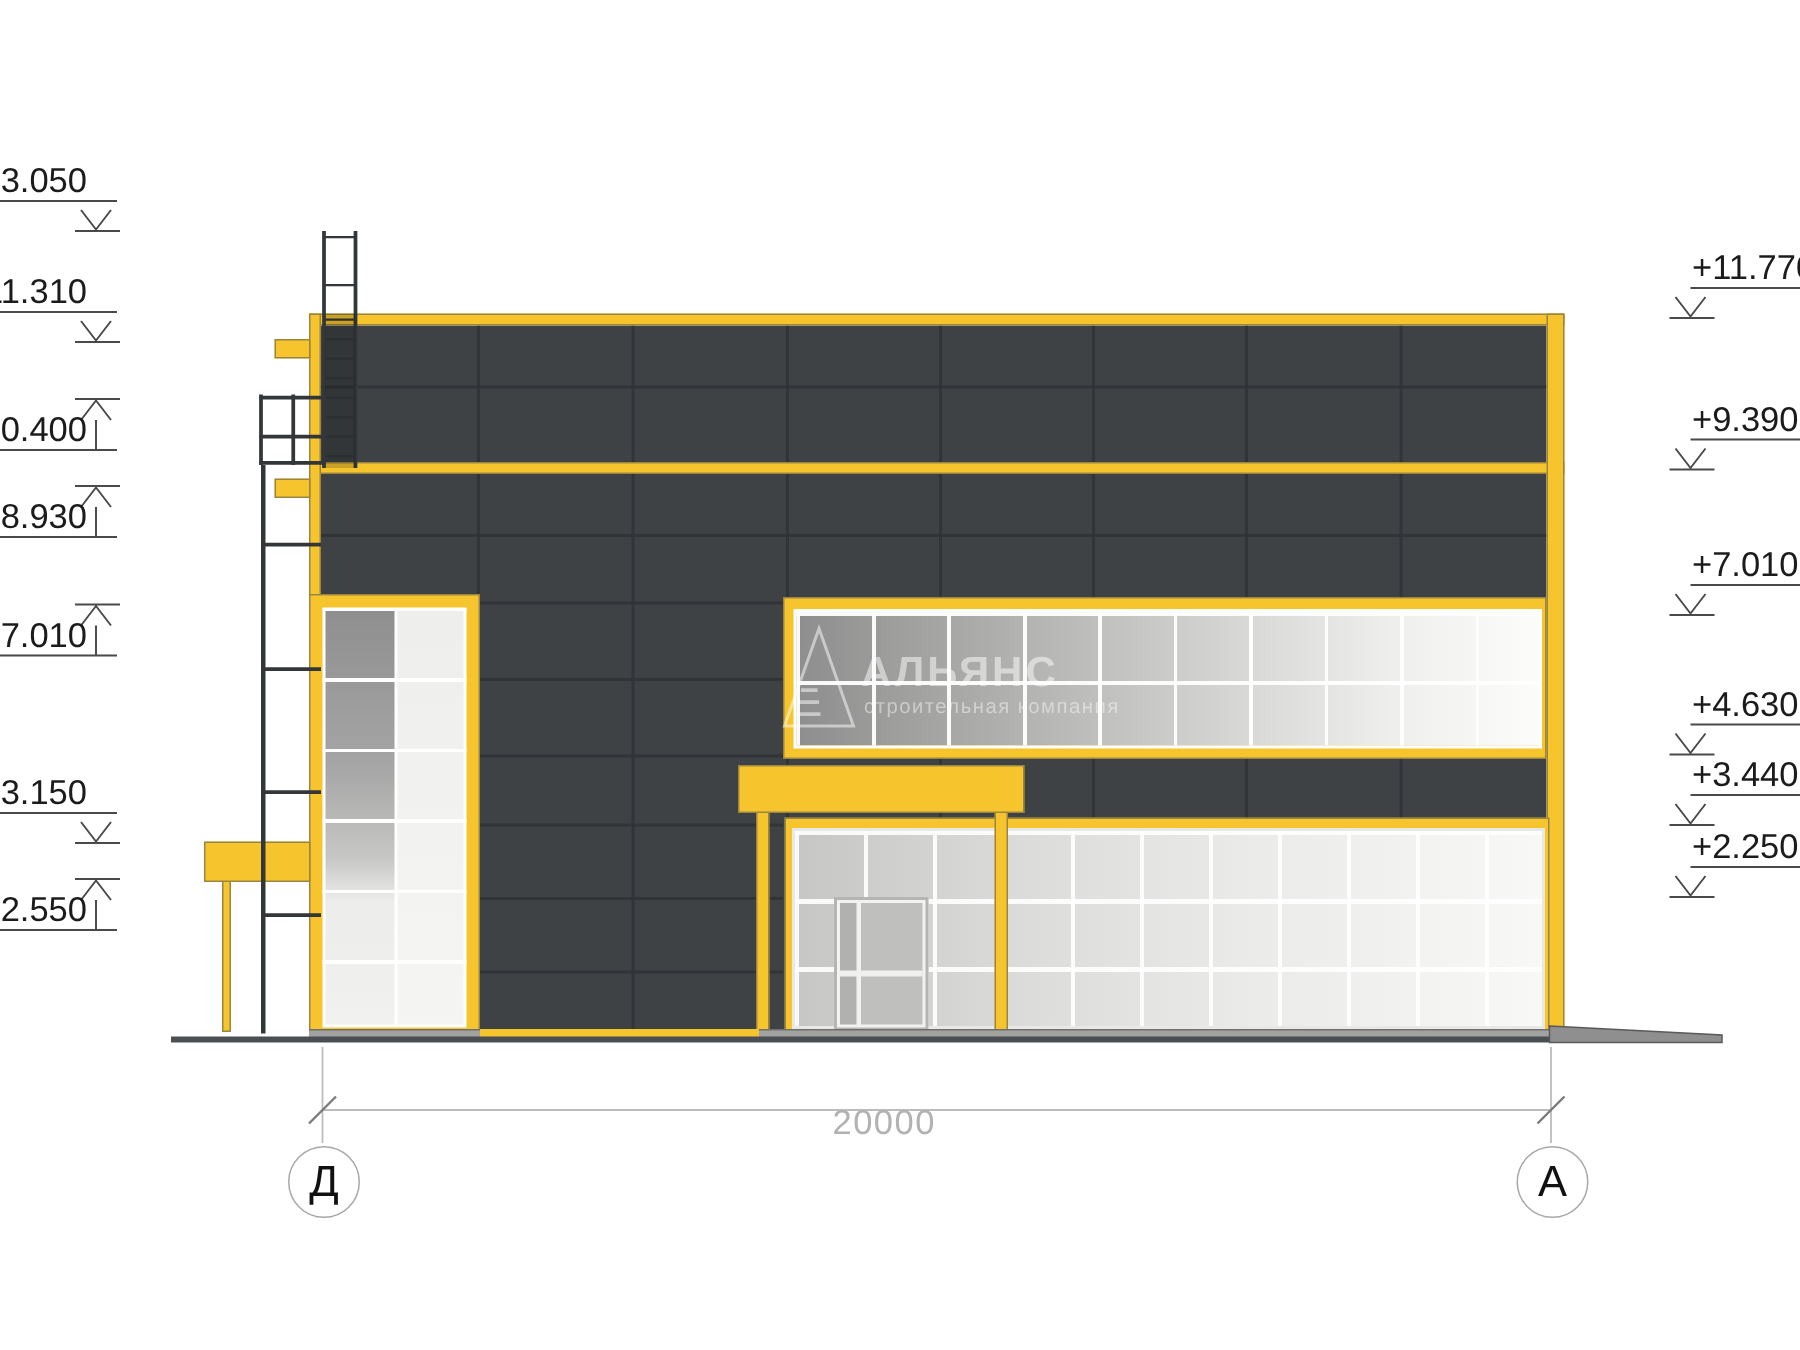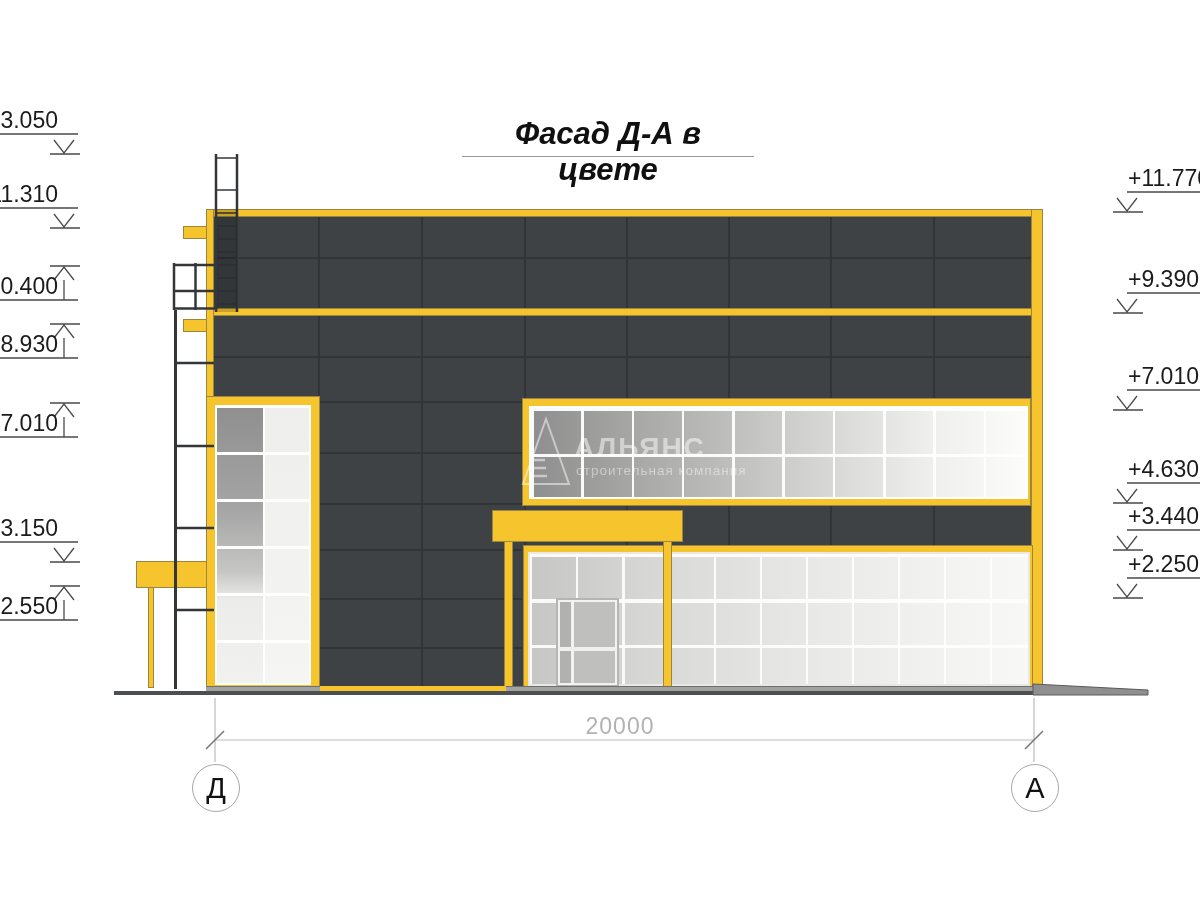--- a/index.html
+++ b/index.html
@@ -23,21 +23,21 @@
     white-space:nowrap;
   }
   .elev-left{width:78px;left:-20px;text-align:right;}
   .elev-right{left:1128px;width:90px;text-align:left;}
   #title{
     position:absolute;left:462px;top:116px;width:292px;height:40px;
     font-size:31px;font-weight:bold;font-style:italic;color:#101010;
     text-align:center;border-bottom:1.5px solid #9a9a9a;
   }
   #dim-text{
-    position:absolute;left:555px;top:713px;width:130px;text-align:center;
+    position:absolute;left:555px;top:735px;width:130px;text-align:left;
     font-size:23px;color:#b2b2b2;letter-spacing:1px;
   }
   .axis-bubble{
     position:absolute;width:46px;height:46px;border:1.5px solid #a8a8a8;
     border-radius:50%;background:#fff;display:flex;align-items:center;
     justify-content:center;font-size:29px;color:#111;
   }
   
   #tower{left:206px;top:396px;width:114px;height:292px;}
   #tower-glass{position:absolute;left:8px;top:8px;right:8px;bottom:2px;background:#fff;}
@@ -189,21 +189,20 @@
         <path d="M1127 530 H1200 M1117 536 L1127 549 L1137 536 M1113 550 H1143"></path>
         <path d="M1127 578 H1200 M1117 584 L1127 597 L1137 584 M1113 598 H1143"></path>
       </g>
 
     <g stroke="rgba(255,255,255,0.5)" fill="none" stroke-width="2">
       <polygon points="546,419 569,484 523,484"></polygon>
       <path d="M530 476 H547 M532 468 H546 M534 460 H545" stroke-width="2.5"></path>
     </g>
   </svg>
 
-  <div id="title">Фасад Д-А в цвете</div>
   <div id="watermark-name">АЛЬЯНС</div>
   <div id="watermark-sub">строительная компания</div>
   <div id="dim-text">20000</div>
 
   <div class="axis-bubble" style="left:192px;top:764px;">
     <span>Д</span>
   </div>
   <div class="axis-bubble" style="left:1011px;top:764px;">
     <span>А</span>
   </div>

